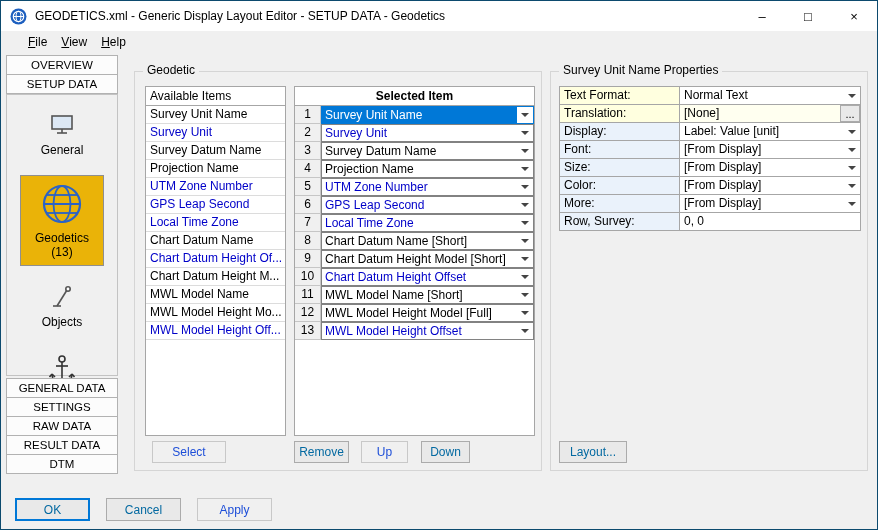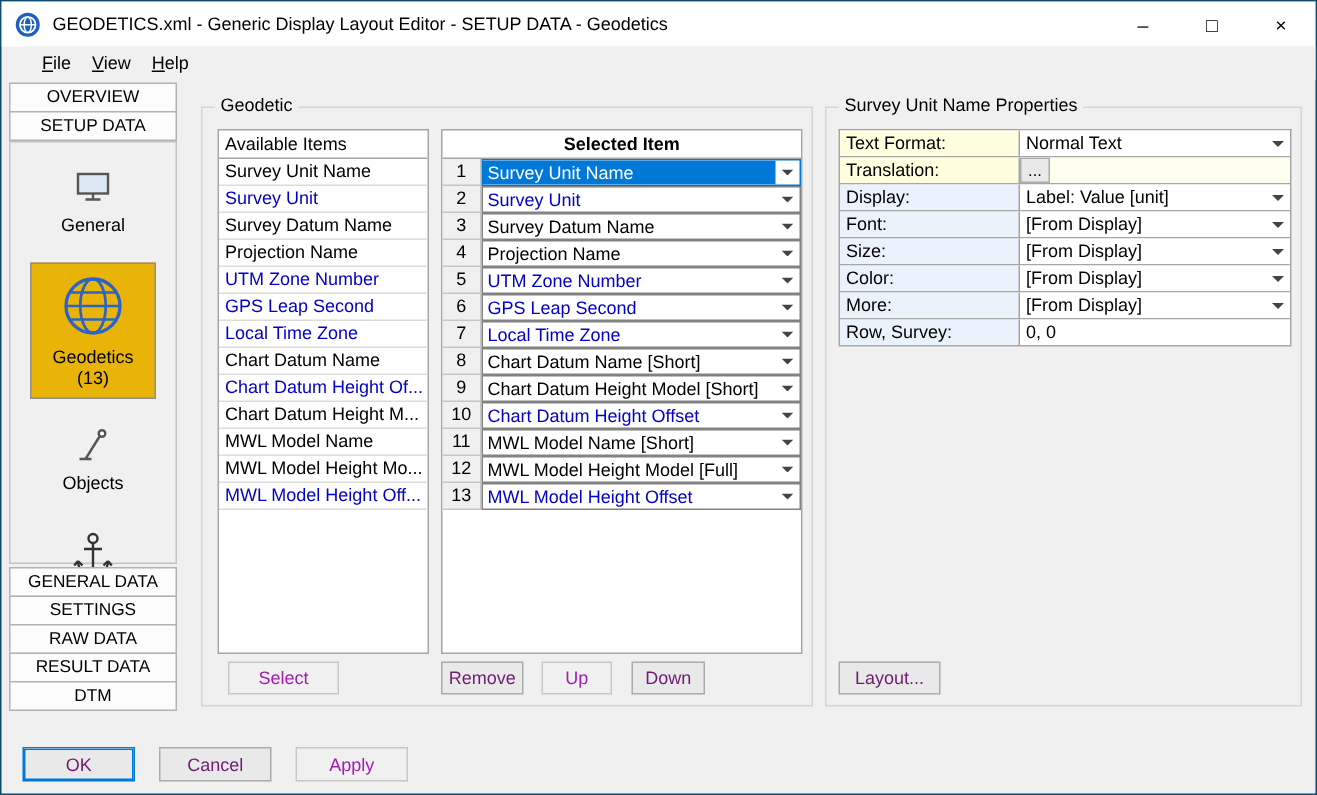--- a/index.html
+++ b/index.html
@@ -64,23 +64,23 @@
   .sel-row { display:flex; height:18px; }
   .sel-num { width:26px; flex:0 0 auto; background:#f0f0f0; border-right:1px solid #c6c6c6;
              border-bottom:1px solid #c6c6c6; text-align:center; line-height:17px; }
   .combo { flex:1; display:flex; border:1px solid #828282; background:#fff; overflow:hidden; }
   .combo-text { flex:1; padding:1px 3px; line-height:14px; white-space:nowrap; overflow:hidden; }
   .combo-arrow { width:16px; flex:0 0 auto; display:flex; align-items:center; justify-content:center; }
   .combo.active { border-color:var(--accent, #0078d7); }
   .combo.active .combo-text { background:var(--selection-bg, #0078d7); color:#fff; }
 
   
-  .btn { font-family:inherit; font-size:12px; color:#701a75; background:#e9e9e9;
+  .btn { font-family:inherit; font-size:12px; color:#0369a1; background:#e9e9e9;
          border:1px solid #ababab; height:22px; }
-  .btn:disabled { color:#a21caf; background:#f0f0f0; border-color:#c8c8c8; }
+  .btn:disabled { color:#1d4ed8; background:#f0f0f0; border-color:#c8c8c8; }
   .geo-btn { position:absolute; }
   .pos-select { left:17px;  top:369px; width:74px; }
   .pos-remove { left:159px; top:369px; width:55px; }
   .pos-up     { left:226px; top:369px; width:47px; }
   .pos-down   { left:286px; top:369px; width:49px; }
 
   
   .prop-grid { position:absolute; left:8px; top:14px; width:302px; border:1px solid #a6a6a6;
                border-bottom:none; background:#fff; }
   .prop-row { display:flex; height:18px; border-bottom:1px solid #a6a6a6; }
@@ -377,20 +377,21 @@
             <div class="combo-arrow">
               <svg width="8" height="4" viewBox="0 0 8 4">
                 <path d="M0 0h8L4 4z" fill="#444"></path>
               </svg>
             </div>
           </div>
         </div>
         <div class="prop-row">
           <div class="prop-label tone-yellow">Translation:</div>
           <div class="prop-value val-yellow">
+            <span class="prop-value-text">[None]</span>
             <button class="ellipsis-btn">...</button>
           </div>
         </div>
         <div class="prop-row">
           <div class="prop-label tone-blue">Display:</div>
           <div class="prop-value val-white">
             <span class="prop-value-text">Label: Value [unit]</span>
             <div class="combo-arrow">
               <svg width="8" height="4" viewBox="0 0 8 4">
                 <path d="M0 0h8L4 4z" fill="#444"></path>

